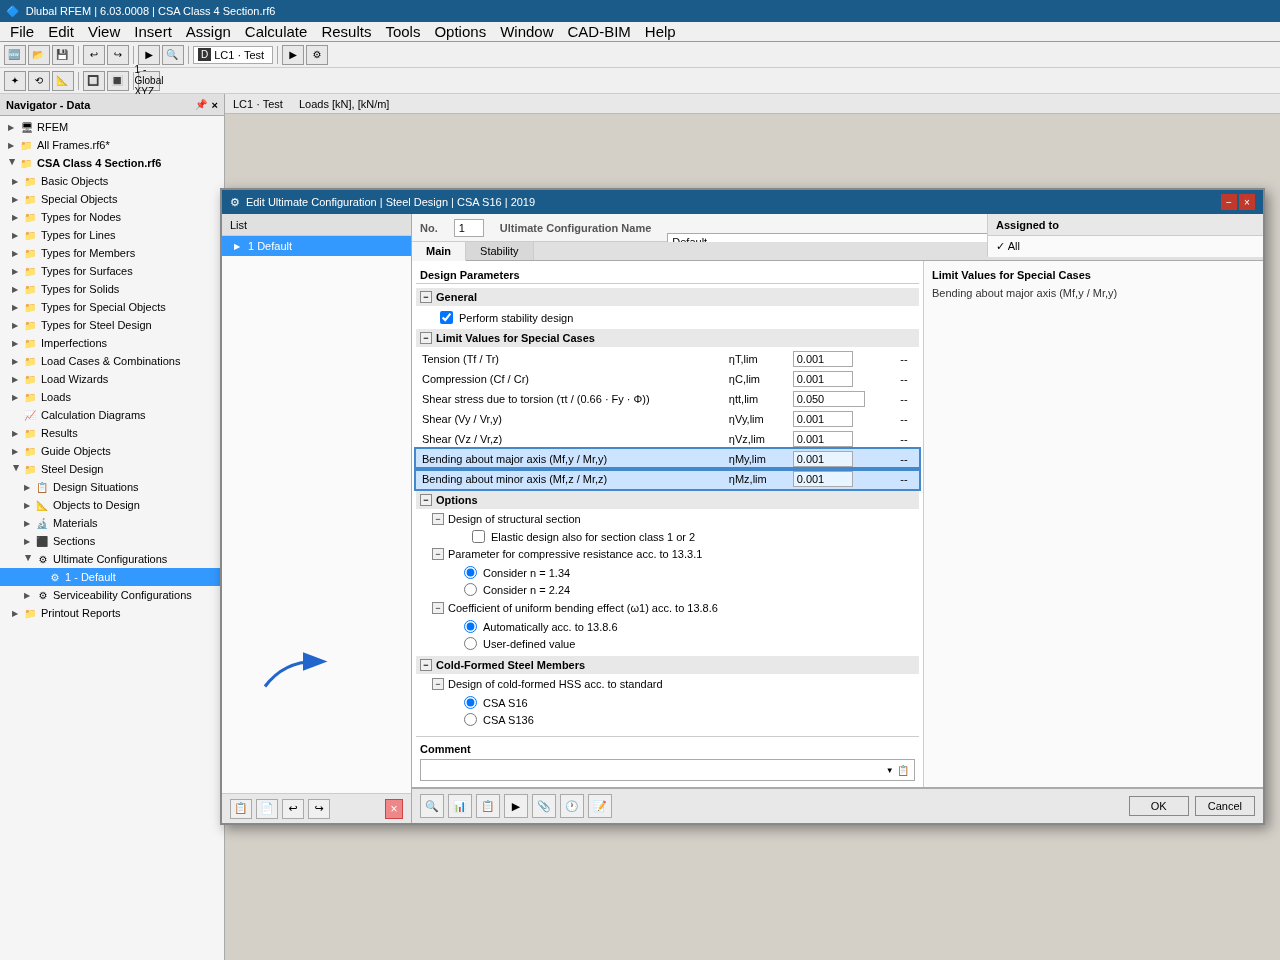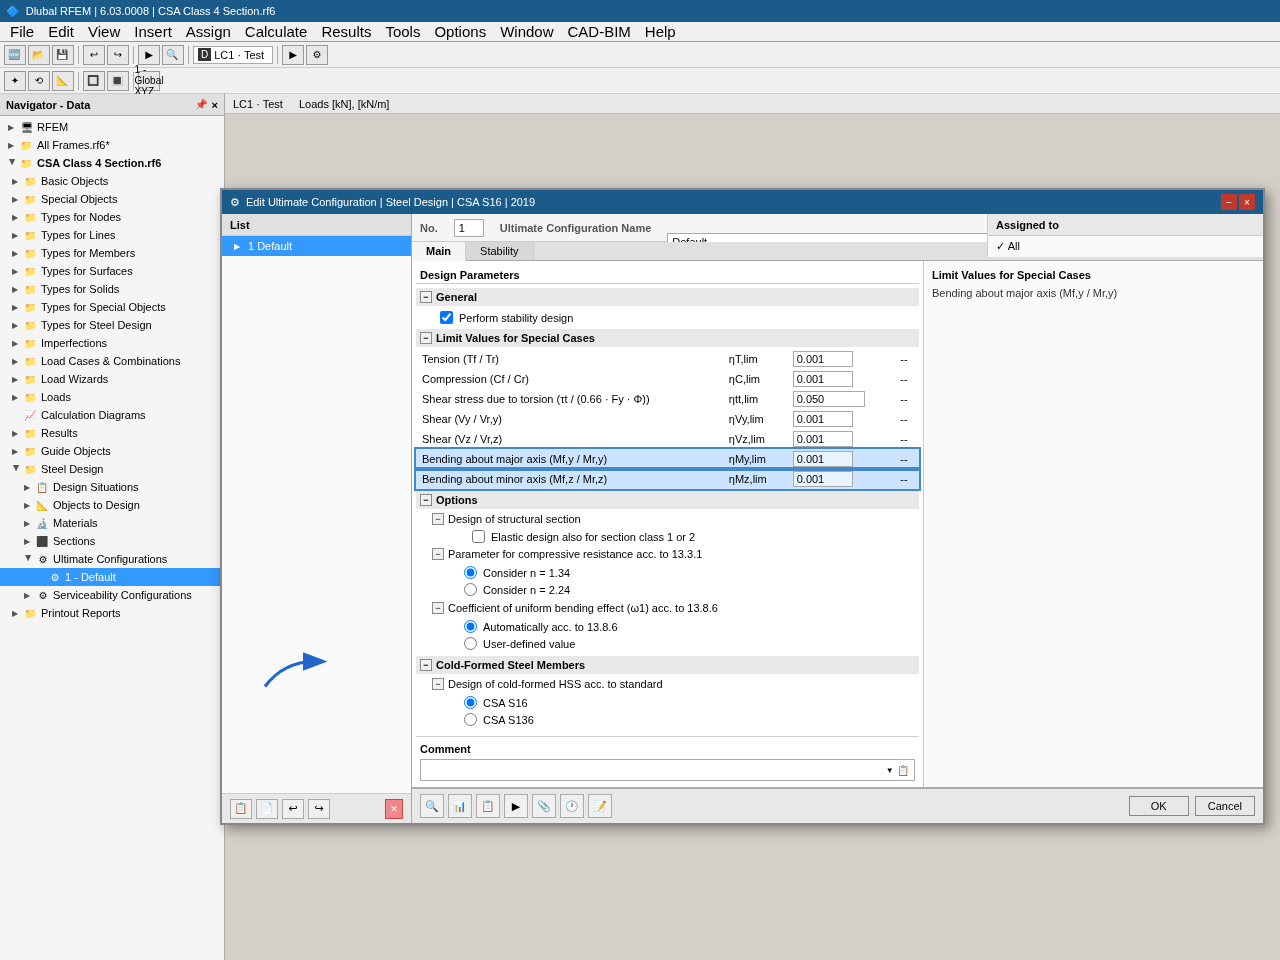--- a/index.html
+++ b/index.html
@@ -186,21 +186,21 @@
     .list-pane {
       width: 190px;
       border-right: 1px solid #aaa;
       background: #fafafa;
       display: flex;
       flex-direction: column;
     }
     .list-header {
       background: #e0e0e0;
       padding: 4px 8px;
-      font-weight: bold;
+      font-weight: normal;
       font-size: 11px;
       border-bottom: 1px solid #ccc;
       height: 22px;
       display: flex; align-items: center;
     }
     .list-item {
       padding: 3px 8px;
       font-size: 11px;
       cursor: pointer;
       display: flex; align-items: center; gap: 4px;

